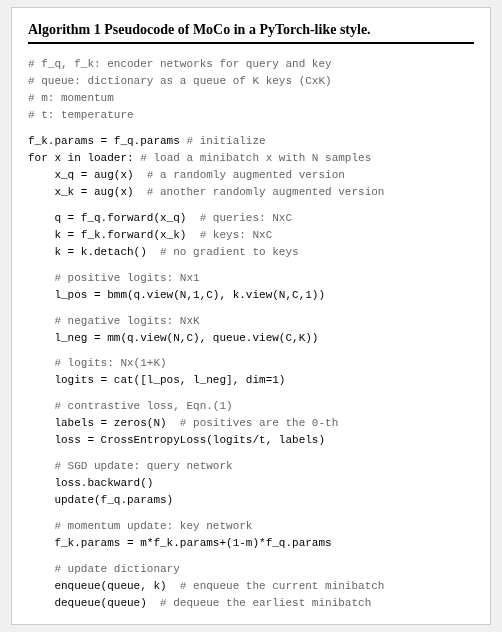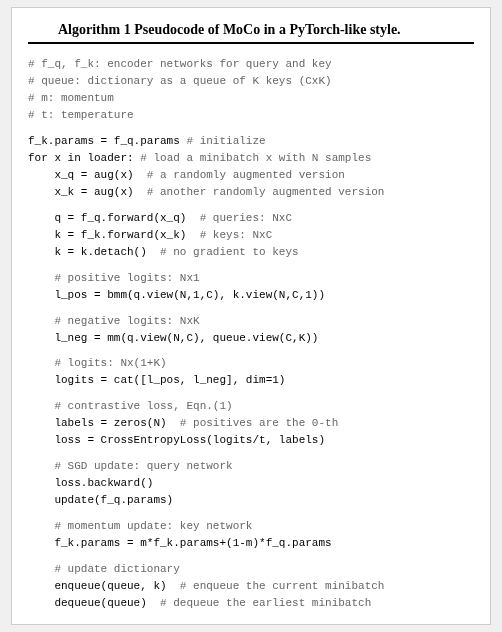--- a/index.html
+++ b/index.html
@@ -22,21 +22,20 @@
     .algo-header {
       font-family: serif;
       font-size: 14px;
       font-weight: bold;
       border-bottom: 2px solid #000;
       padding-bottom: 4px;
       margin-bottom: 8px;
     }
     .algo-header span.algo-label {
       font-style: normal;
-      margin-left: 30px;
     }
     .code-block {
       font-family: 'Courier New', Courier, monospace;
       font-size: 11px;
       line-height: 1.55;
       color: #000;
       white-space: pre;
       margin-top: 12px;
     }
   </style>

